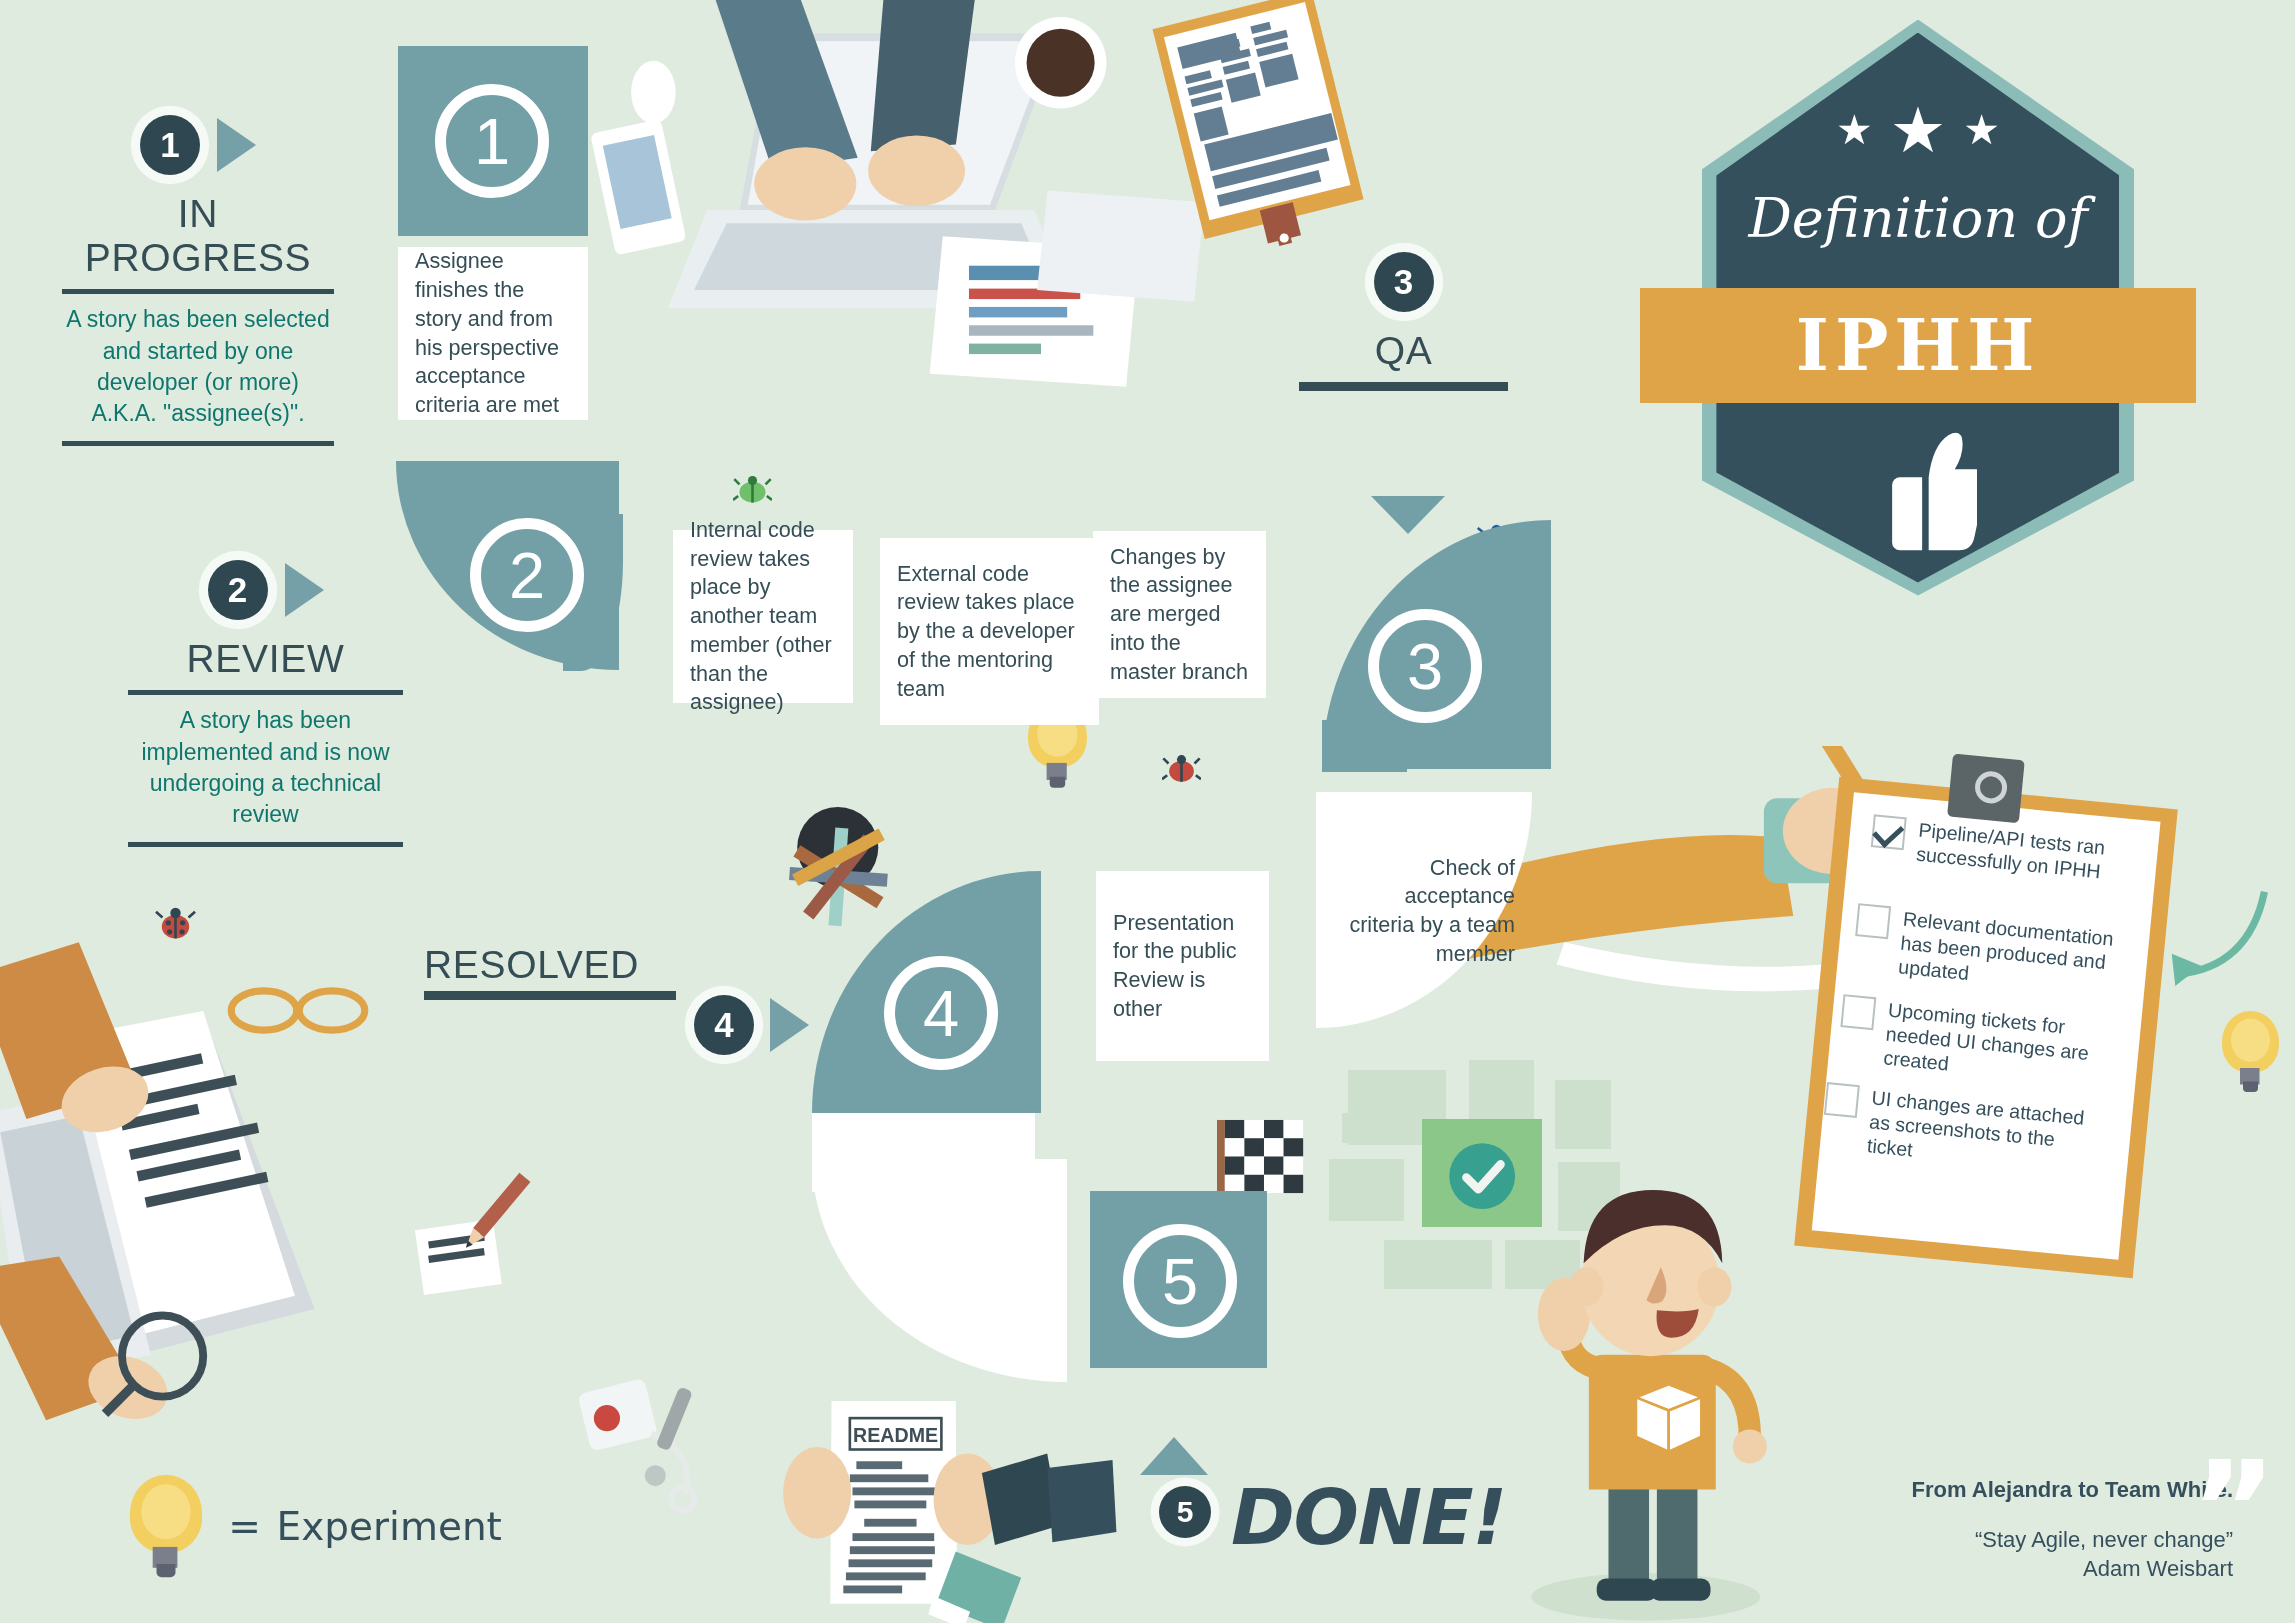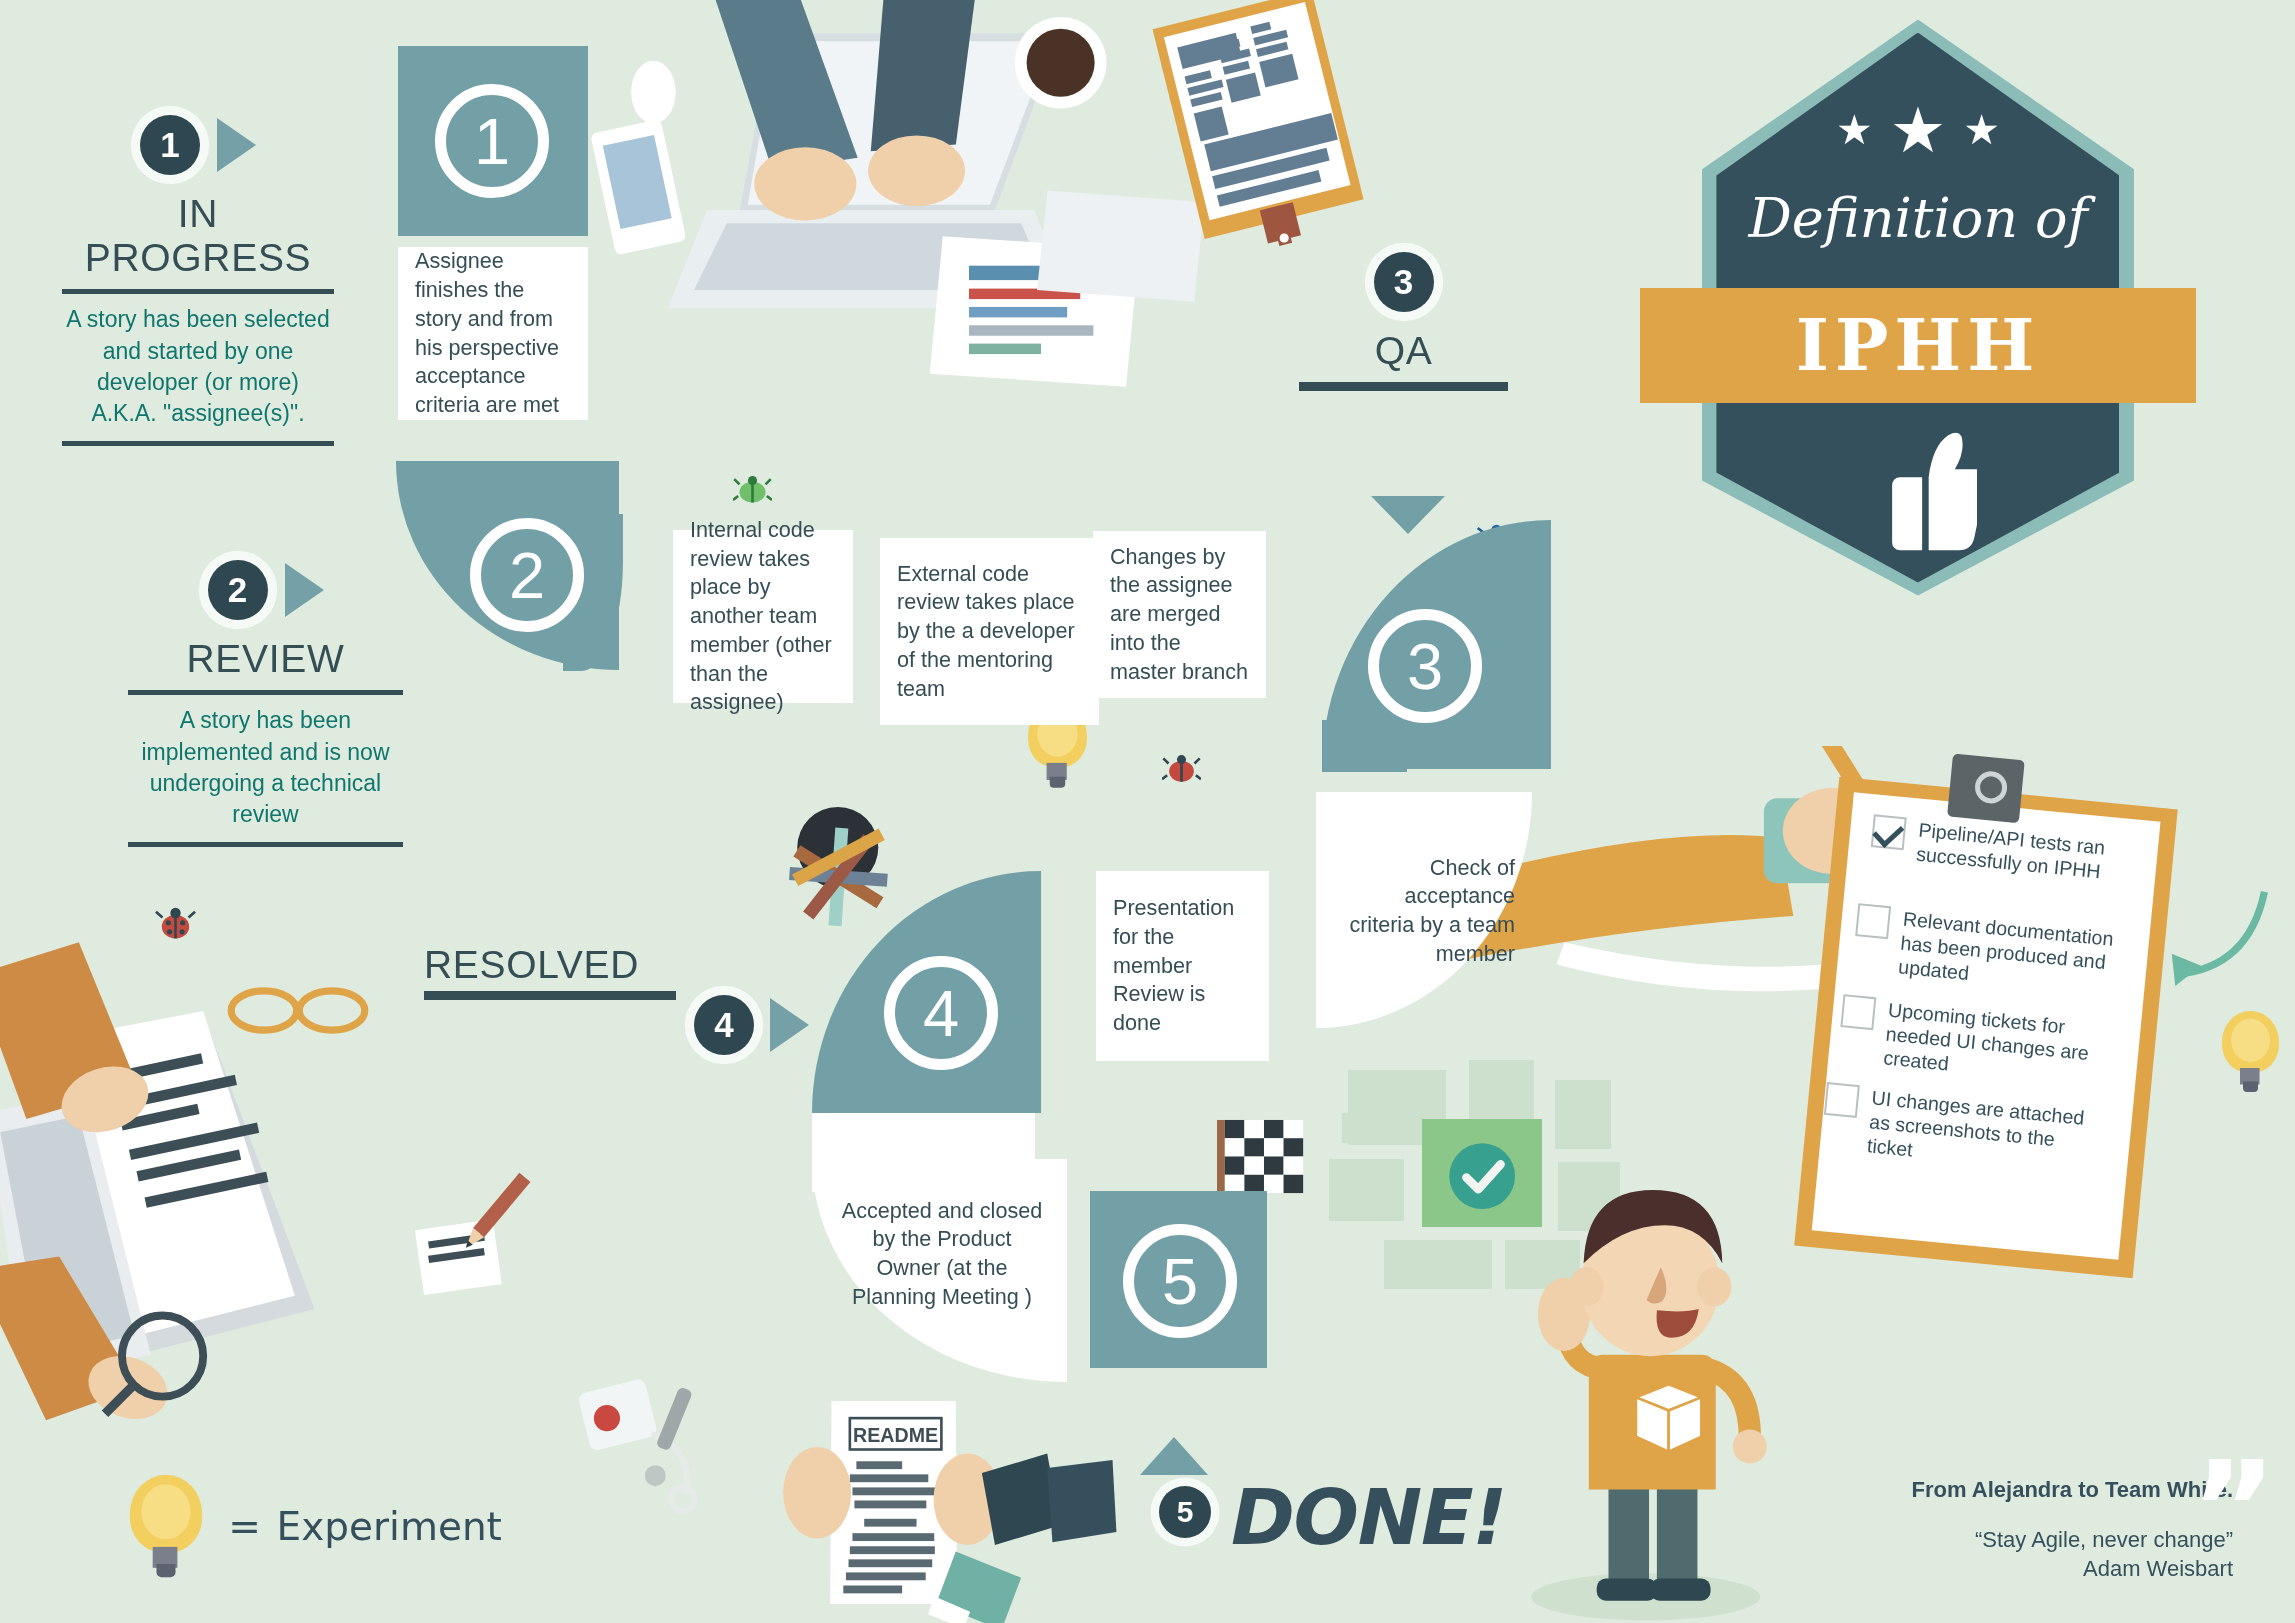--- a/index.html
+++ b/index.html
@@ -493,26 +493,23 @@
 
   <div class="card" style="left:1093px;top:531px;width:173px;height:167px;">
     <span>Changes by the assignee are merged into the master branch</span>
   </div>
 
   <div class="card right" style="left:1317px;top:844px;width:215px;height:134px;background:transparent;">
     <span>Check of acceptance criteria by a team member</span>
   </div>
 
   <div class="card" style="left:1096px;top:871px;width:173px;height:190px;">
-    <span>Presentation for the member Review is done</span>
-  </div>
-
-  <div class="card" style="left:821px;top:1172px;width:242px;height:164px;background:transparent;">
-    <span style="text-align:center;width:100%;">Accepted and closed by the Product Owner (at the Planning Meeting )</span>
-  </div>
+    <span>Presentation for the public Review is other</span>
+  </div>
+
 
   <div class="badge-wrap">
     <div class="shield"></div>
     <div class="shield-in"></div>
     <div class="stars">
       <span class="star" style="font-size:41px;">★</span>
       <span class="star" style="font-size:63px;">★</span>
       <span class="star" style="font-size:41px;">★</span>
     </div>
     <div class="badge-script">Definition of</div>

